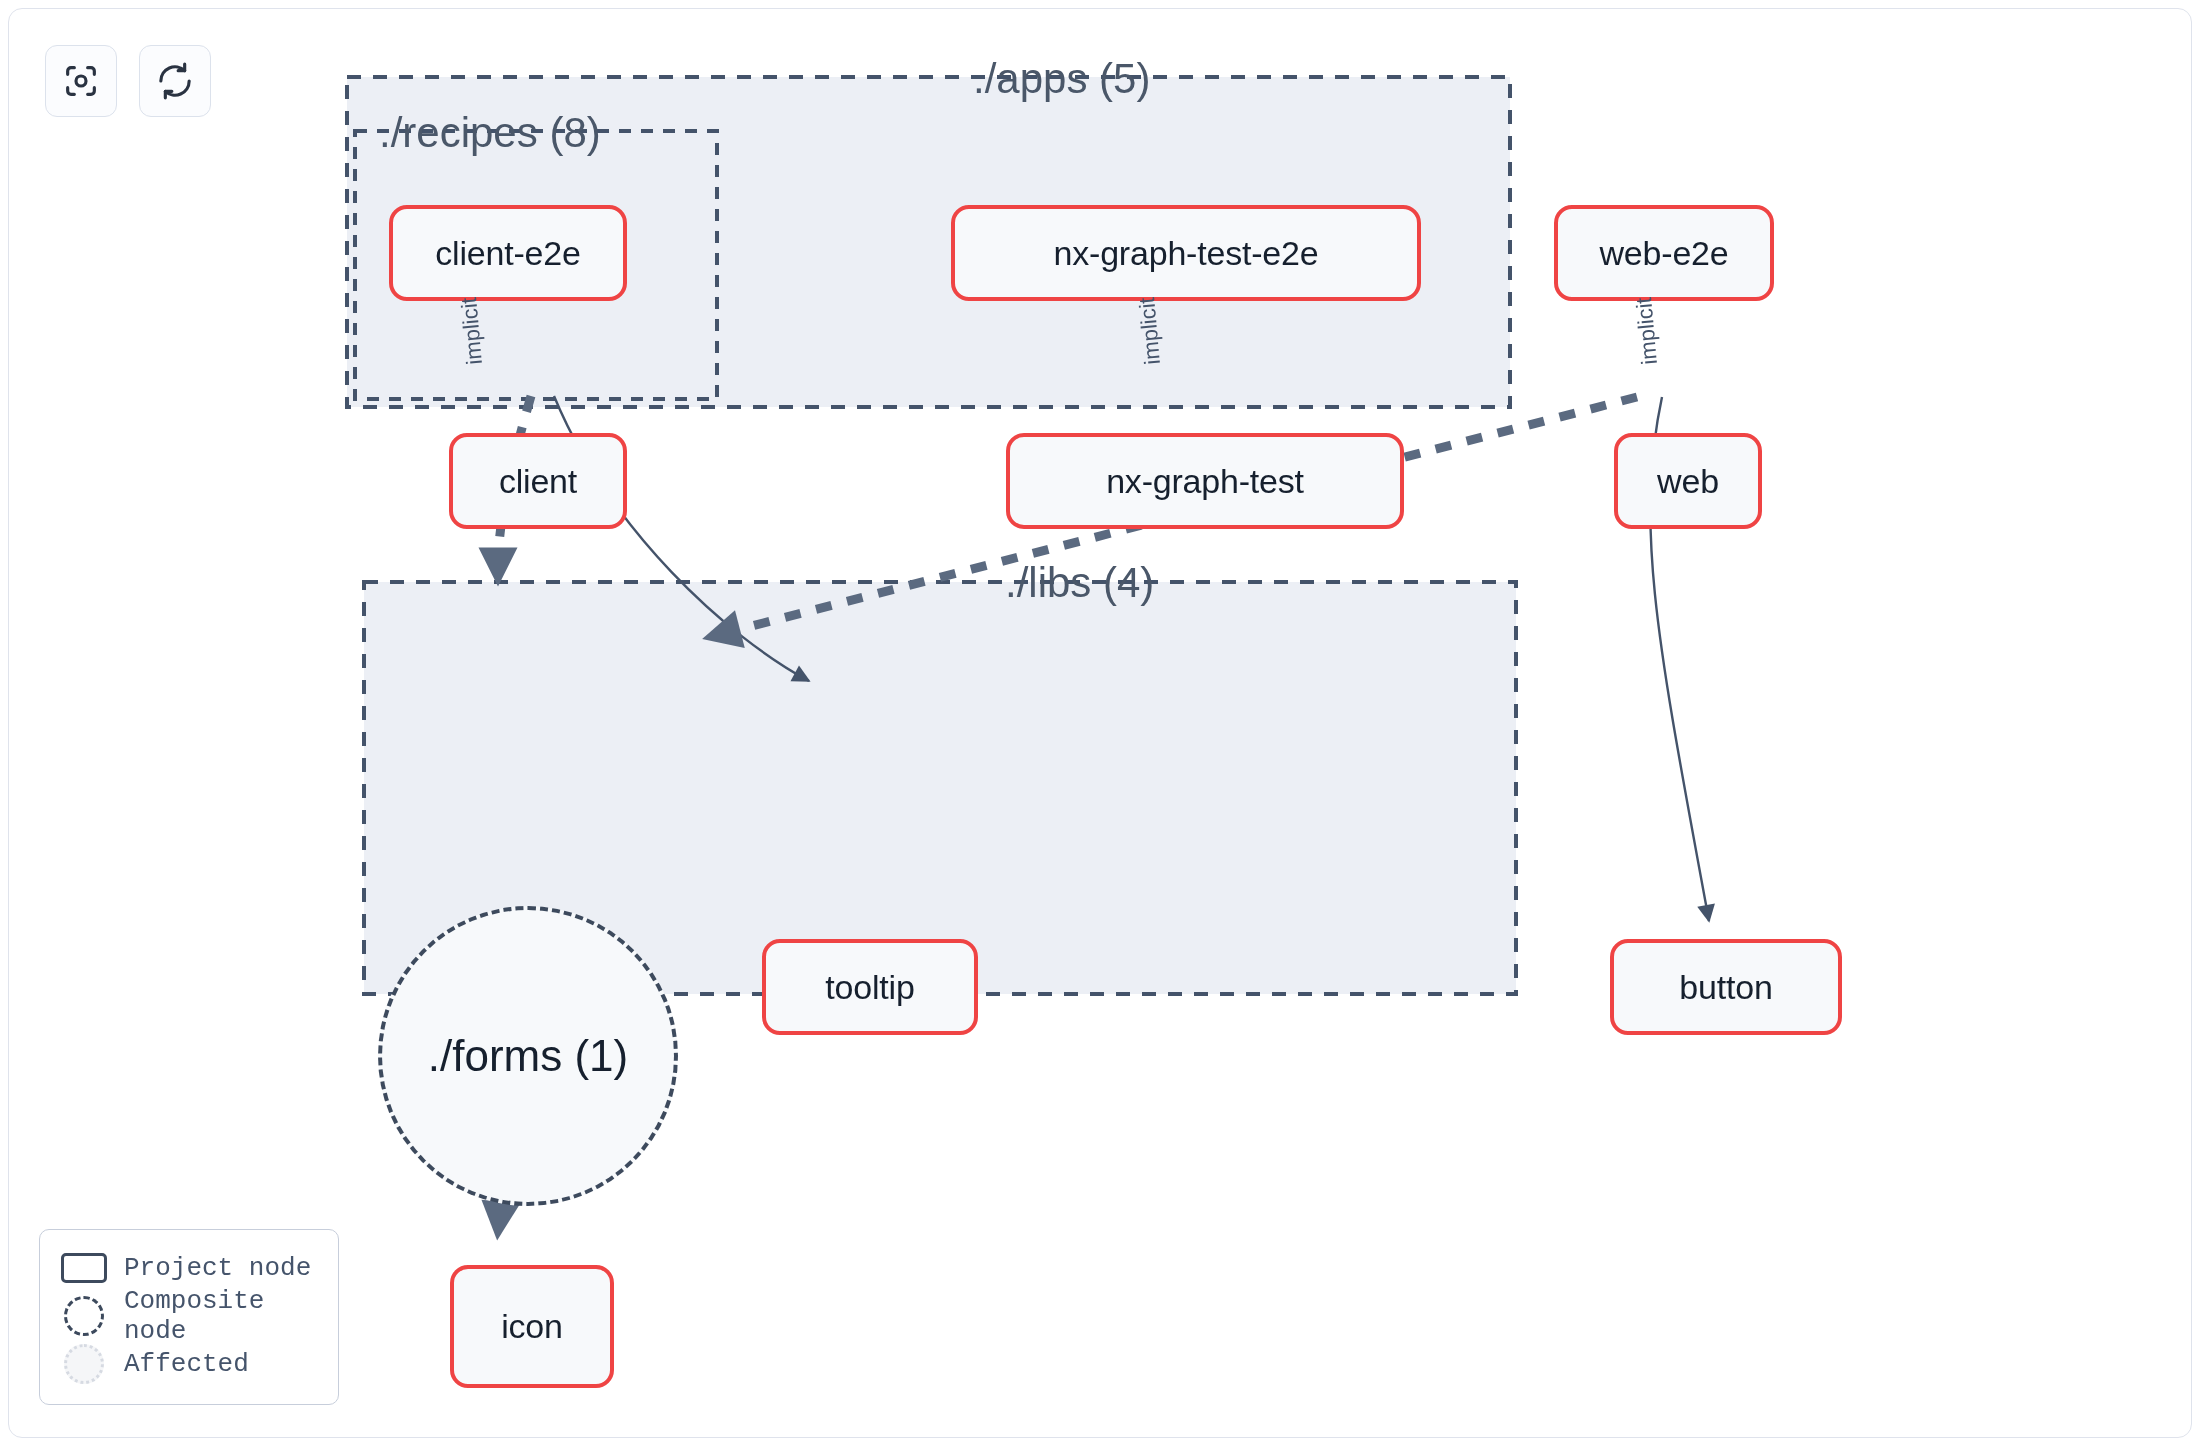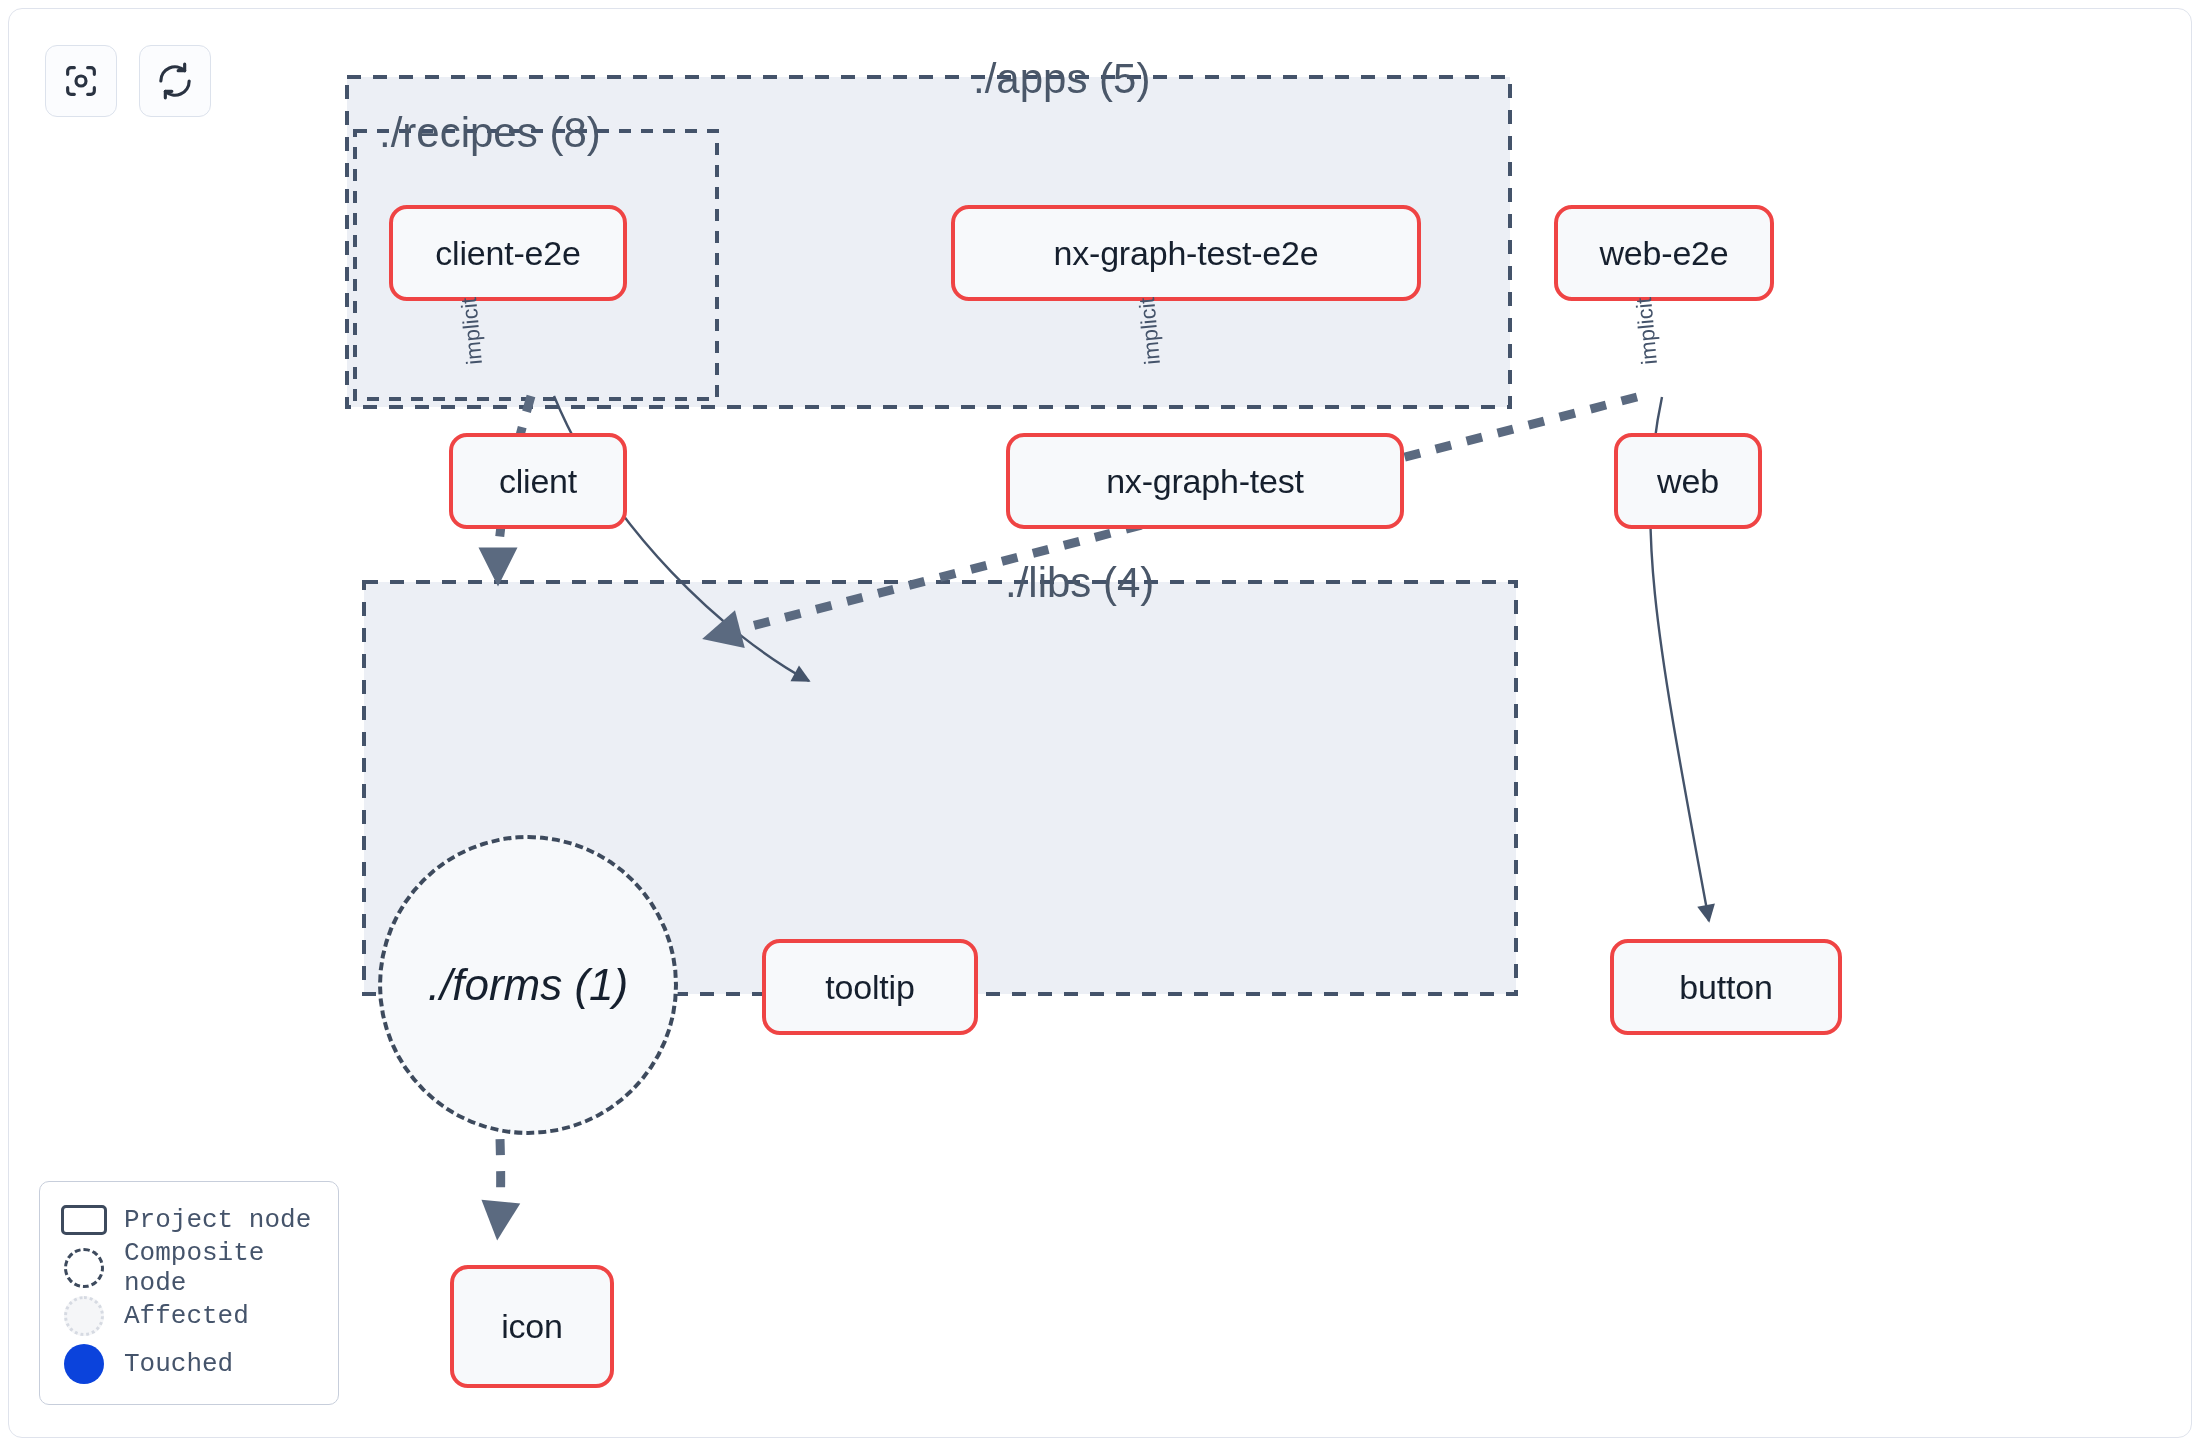--- a/index.html
+++ b/index.html
@@ -192,21 +192,21 @@
   <div class="edge-label" style="left:1638px;top:322px;transform:translate(-50%,-50%) rotate(-95deg);transform-origin:center;">implicit</div>
 
   <div class="node" style="left:380px;top:196px;width:238px;height:96px;">client-e2e</div>
   <div class="node" style="left:942px;top:196px;width:470px;height:96px;">nx-graph-test-e2e</div>
   <div class="node" style="left:1545px;top:196px;width:220px;height:96px;">web-e2e</div>
 
   <div class="node" style="left:440px;top:424px;width:178px;height:96px;">client</div>
   <div class="node" style="left:997px;top:424px;width:398px;height:96px;">nx-graph-test</div>
   <div class="node" style="left:1605px;top:424px;width:148px;height:96px;">web</div>
 
-  <div class="composite-node" style="left:369px;top:826px;width:300px;height:300px;font-style:italic;">./forms (1)</div>
+  <div class="composite-node" style="left:369px;top:897px;width:300px;height:300px;">./forms (1)</div>
   <div class="node" style="left:753px;top:930px;width:216px;height:96px;">tooltip</div>
   <div class="node" style="left:1601px;top:930px;width:232px;height:96px;">button</div>
   <div class="node" style="left:441px;top:1256px;width:164px;height:123px;">icon</div>
 
   <div id="legend">
     <div class="legend-row">
       <span class="legend-swatch">
           <span class="sw-rect"></span>
         </span>
       <span class="legend-text">Project node</span>
@@ -216,21 +216,15 @@
           <span class="sw-circle-dashed"></span>
         </span>
       <span class="legend-text">Composite node</span>
     </div>
     <div class="legend-row">
       <span class="legend-swatch">
           <span class="sw-circle-affected"></span>
         </span>
       <span class="legend-text">Affected</span>
     </div>
-    <div class="legend-row">
-      <span class="legend-swatch">
-          <span class="sw-circle-touched" id="touched-dot" style="background: rgb(11, 67, 220);"></span>
-        </span>
-      <span class="legend-text">Touched</span>
-    </div>
   </div>
 
 </div>
 
 </body></html>

